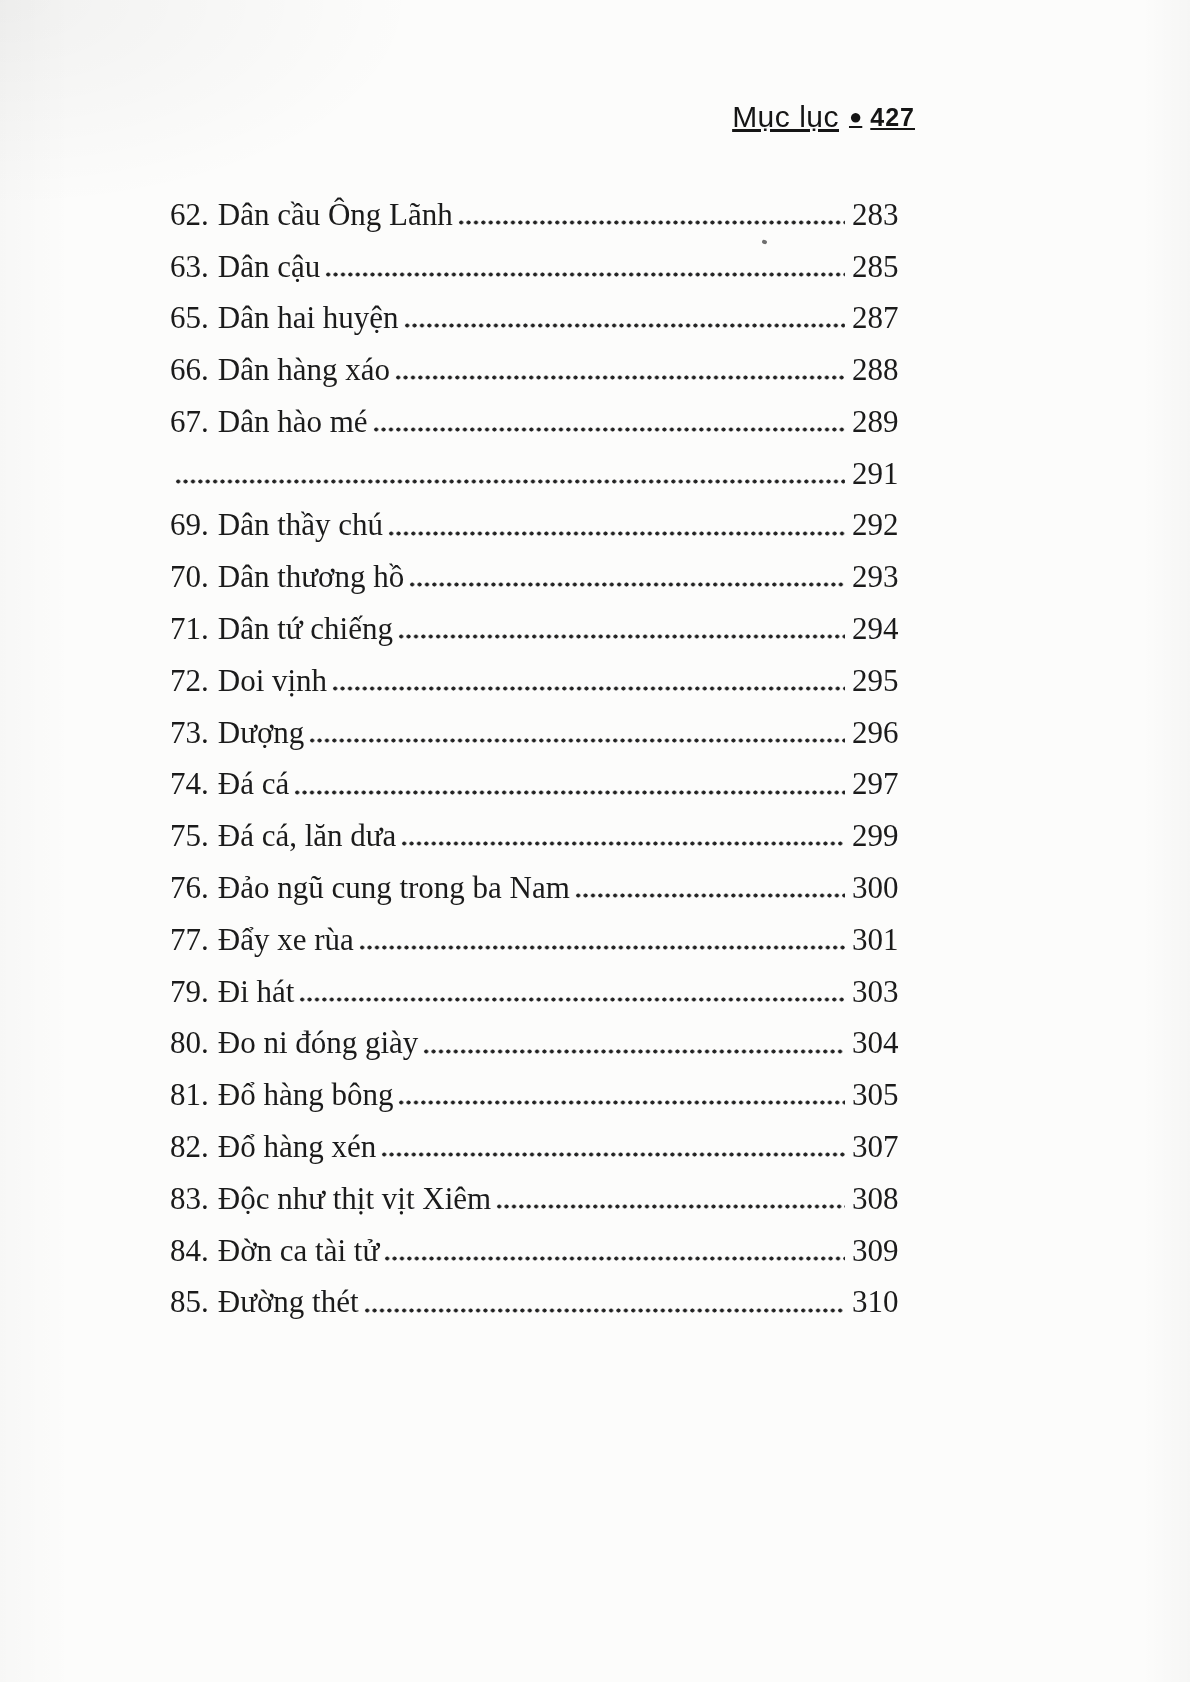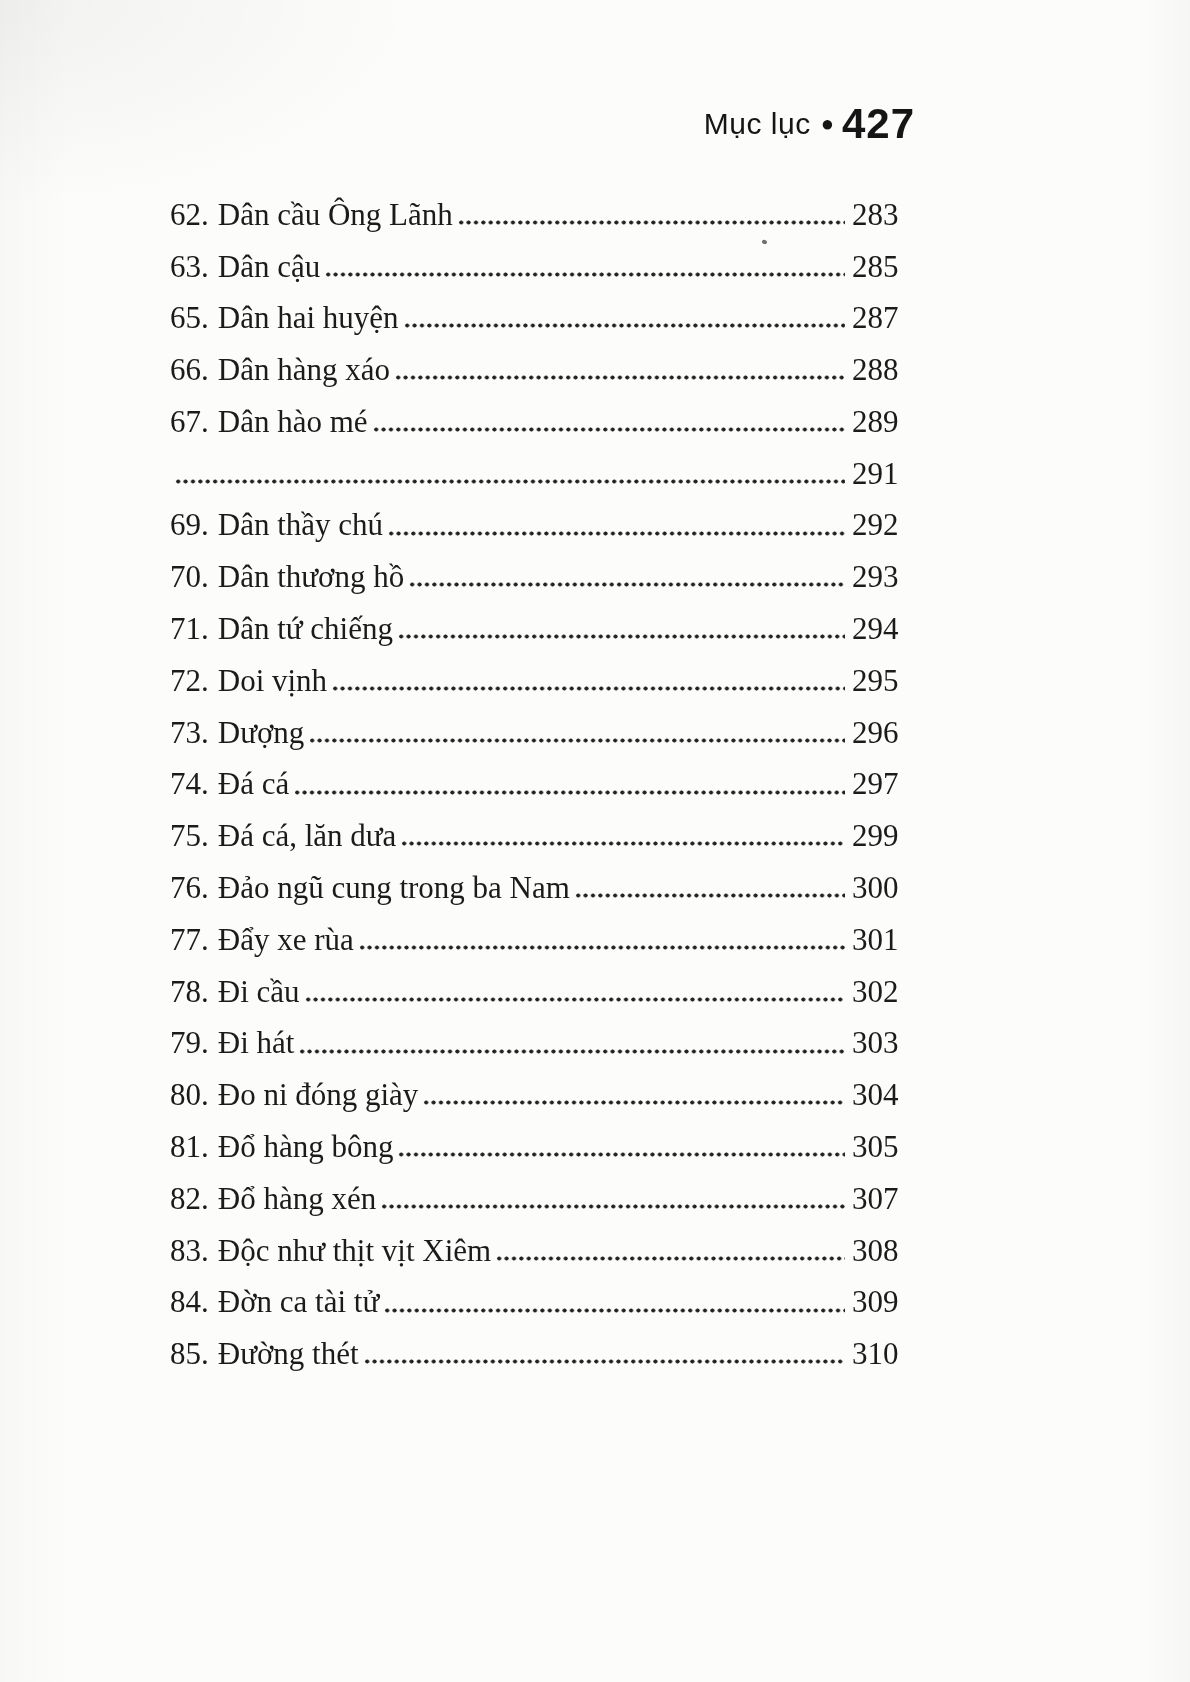--- a/index.html
+++ b/index.html
@@ -26,33 +26,34 @@
   }
   .running-header {
     position: absolute;
     top: 100px;
     right: 275px;
     display: flex;
     align-items: center;
     font-family: "Liberation Sans", "DejaVu Sans", sans-serif;
     color: #151515;
     white-space: nowrap;
+    text-decoration: underline;
   }
   .running-header .section {
     font-size: 30px;
     font-weight: 500;
     letter-spacing: 0.5px;
   }
   .running-header .bullet {
     font-size: 22px;
     margin: 0 8px 0 10px;
     line-height: 1;
   }
   .running-header .pagenum {
-    font-size: 42px;
+    font-size: 25px;
     font-weight: 700;
     letter-spacing: 1px;
   }
   .toc {
     position: absolute;
     left: 170px;
     top: 180px;
     width: 740px;
   }
   .row {
@@ -192,25 +193,20 @@
     <span class="leader"></span>
     <span class="pageno">300</span>
   </div>
 
   <div class="row">
     <span class="entry-label"><span class="num">77.</span><span class="title">Đẩy xe rùa</span></span>
     <span class="leader"></span>
     <span class="pageno">301</span>
   </div>
 
-  <div class="row">
-    <span class="entry-label"><span class="num">78.</span><span class="title">Đi cầu</span></span>
-    <span class="leader"></span>
-    <span class="pageno">302</span>
-  </div>
 
   <div class="row">
     <span class="entry-label"><span class="num">79.</span><span class="title">Đi hát</span></span>
     <span class="leader"></span>
     <span class="pageno">303</span>
   </div>
 
   <div class="row">
     <span class="entry-label"><span class="num">80.</span><span class="title">Đo ni đóng giày</span></span>
     <span class="leader"></span>

